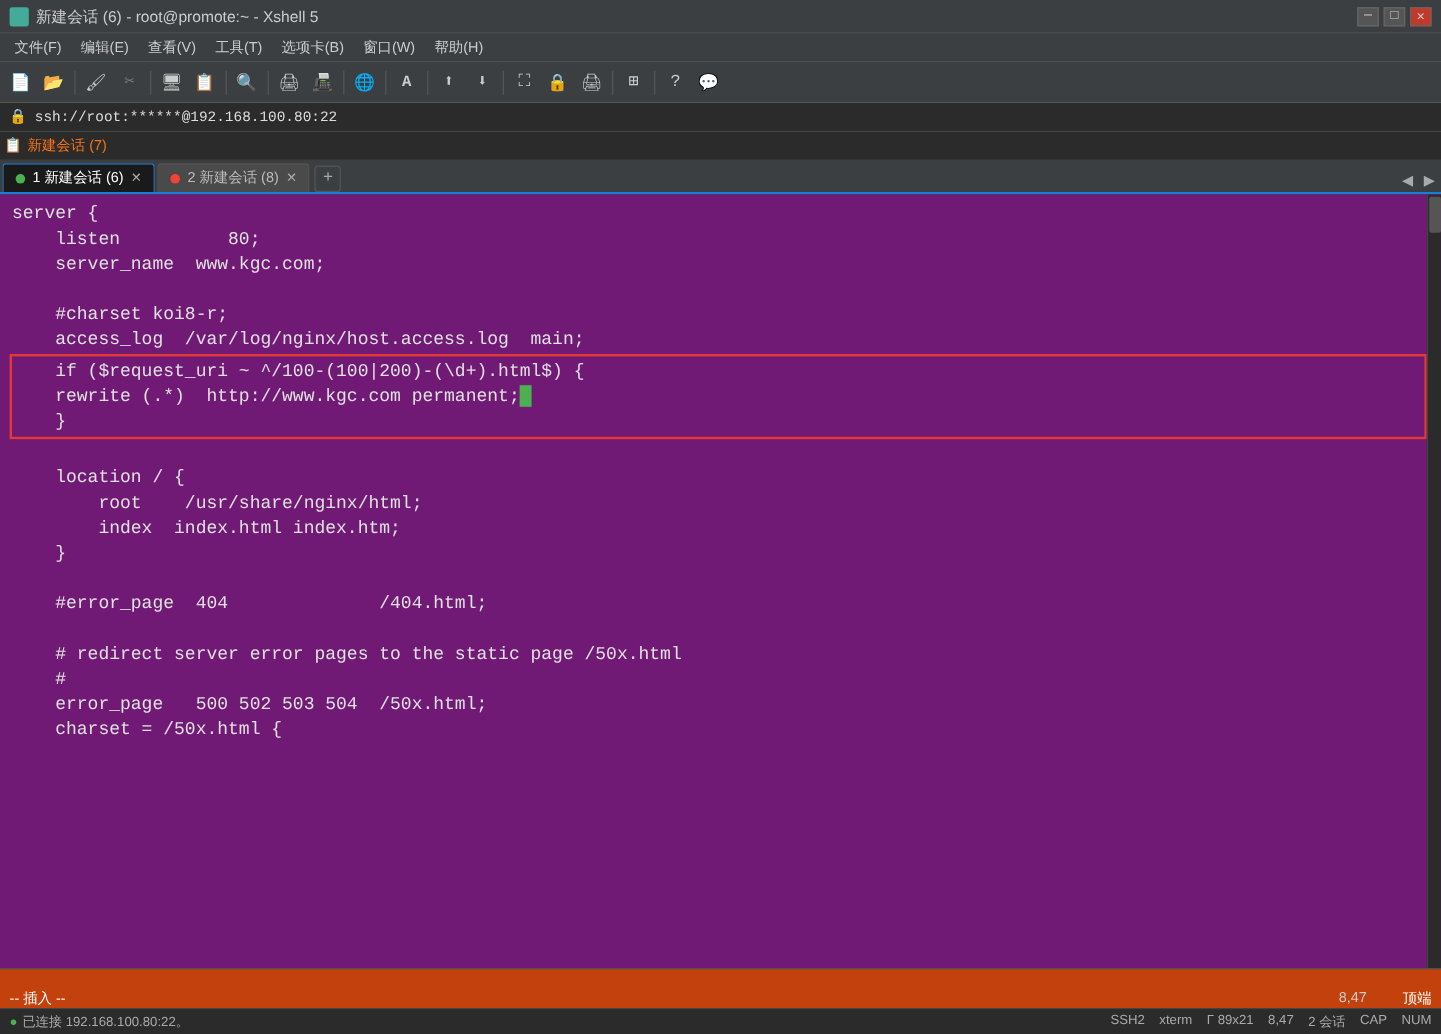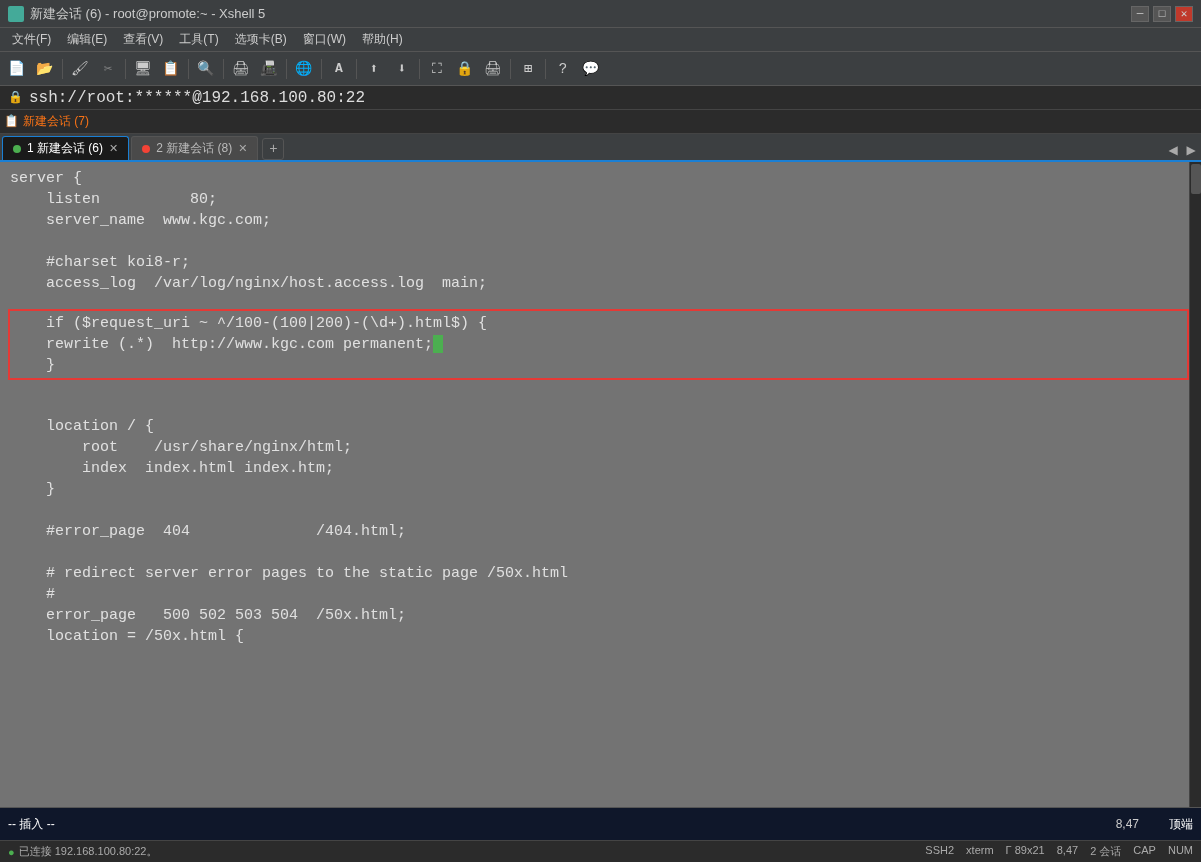--- a/index.html
+++ b/index.html
@@ -98,21 +98,21 @@
       padding: 0 8px;
       border-bottom: 1px solid #444;
     }
     .address-lock {
       color: #aaa;
       font-size: 12px;
       margin-right: 6px;
     }
     .address-text {
       color: #ddd;
-      font-size: 16px;
+      font-size: 12px;
       font-family: 'Courier New', monospace;
     }
 
     
     .session-bar {
       background: #2b2b2b;
       height: 24px;
       display: flex;
       align-items: center;
       padding: 0 4px;
@@ -180,21 +180,21 @@
       background: transparent;
       border: none;
       color: #aaa;
       font-size: 12px;
       cursor: pointer;
       display: flex; align-items: center; justify-content: center;
     }
 
     
     .terminal {
-      background: #737373;
+      background: #701a75;
       color: #e0e0e0;
       font-family: 'Courier New', Courier, monospace;
       font-size: 15px;
       line-height: 1.4;
       padding: 6px 10px;
       height: calc(862px - 28px - 24px - 34px - 24px - 24px - 28px - 28px - 22px);
       overflow: hidden;
       position: relative;
     }
     .terminal pre {
@@ -207,24 +207,24 @@
     .cursor-block {
       display: inline-block;
       width: 10px;
       height: 18px;
       background: #4caf50;
       vertical-align: text-bottom;
     }
 
     
     .status-bar {
-      background: #0f172a;
+      background: #c2410c;
       height: 22px;
       display: flex;
-      align-items: center;
+      align-items: flex-start;
       padding: 16px 8px;
       border-top: 1px solid #555;
       font-size: 12px;
       font-family: 'Microsoft YaHei', sans-serif;
       color: #ccc;
       position: absolute;
       bottom: 22px;
       left: 0;
       width: 100%;
     }
@@ -372,34 +372,34 @@
     </div>
   </div>
 
   <div class="terminal" style="height:calc(862px - 28px - 24px - 34px - 24px - 24px - 28px - 44px); padding-right: 14px;">
     <pre><span>server {</span>
 <span>    listen          80;</span>
 <span>    server_name  www.kgc.com;</span>
 <span> </span>
 <span>    #charset koi8-r;</span>
 <span>    access_log  /var/log/nginx/host.access.log  main;</span>
-<span style="display:block; border: 2px solid #e53935; padding: 2px 0; margin: 15px -2px;">    if ($request_uri ~ ^/100-(100|200)-(\d+).html$) {
+<span style="display:block; border: 2px solid #e53935; padding: 2px 0; margin: 1px -2px;">    if ($request_uri ~ ^/100-(100|200)-(\d+).html$) {
     rewrite (.*)  http://www.kgc.com permanent;<span class="cursor-block"></span>
     }</span>
 <span>    location / {</span>
 <span>        root    /usr/share/nginx/html;</span>
 <span>        index  index.html index.htm;</span>
 <span>    }</span>
 <span> </span>
 <span>    #error_page  404              /404.html;</span>
 <span> </span>
 <span>    # redirect server error pages to the static page /50x.html</span>
 <span>    #</span>
 <span>    error_page   500 502 503 504  /50x.html;</span>
-<span>    location = /50x.html {</span></pre>
+<span>    charset = /50x.html {</span></pre>
 
     <div class="scrollbar-right">
       <div class="scrollbar-thumb"></div>
     </div>
   </div>
 
   <div class="status-bar">
     <span class="insert-mode">-- 插入 --</span>
     <span class="position">8,47</span>
     <span class="top-label">顶端</span>

